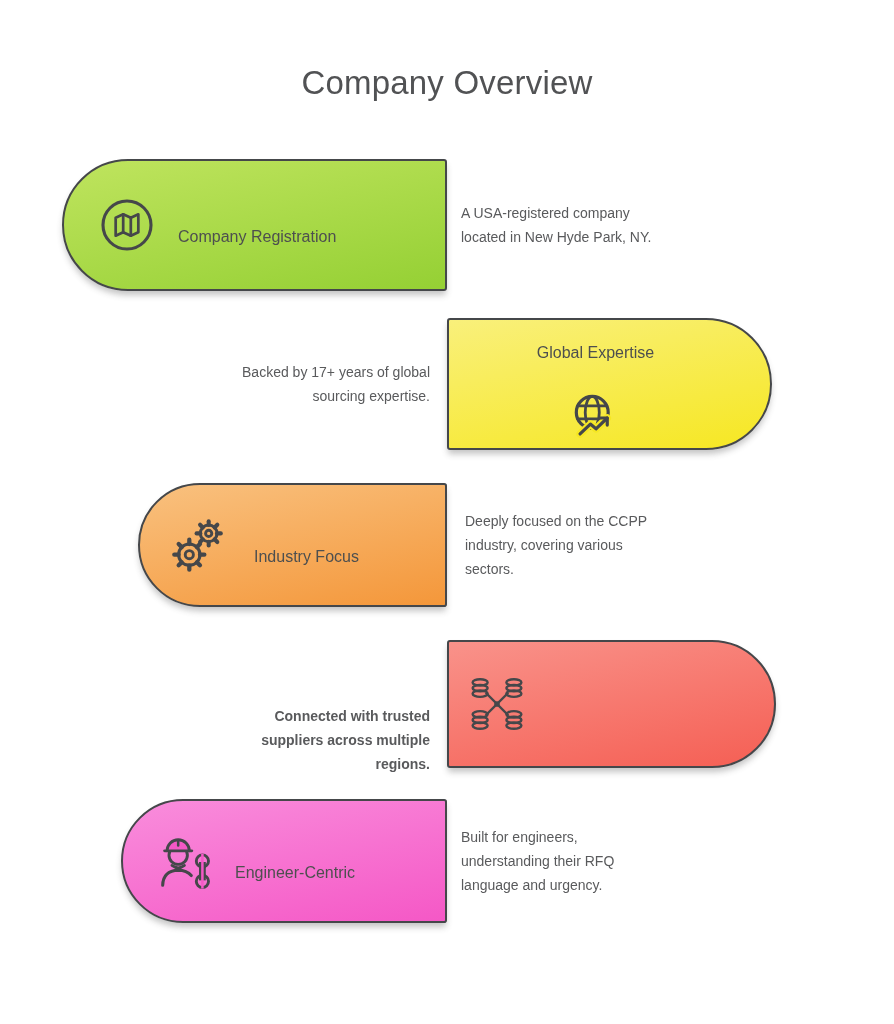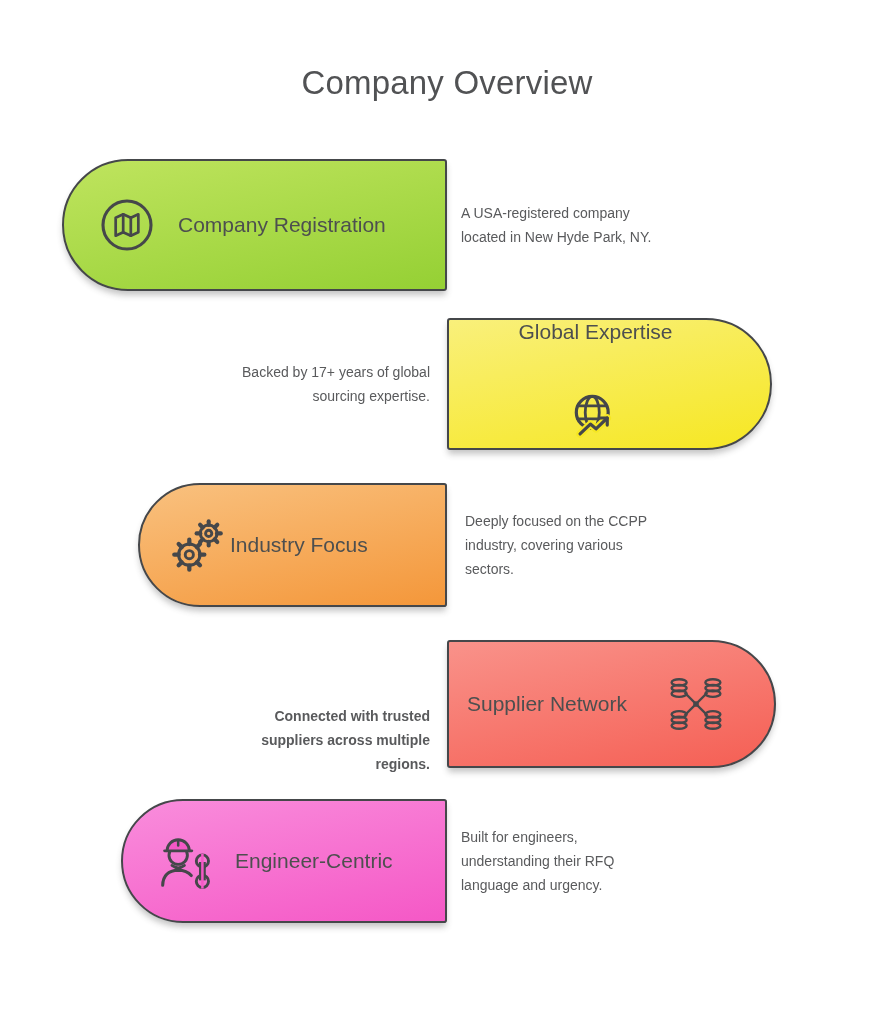--- a/index.html
+++ b/index.html
@@ -20,40 +20,41 @@
   .card {
     position:absolute;
     display:flex; align-items:center;
     border:2px solid var(--border-color,#45474a);
     box-sizing:border-box;
     box-shadow:0 5px 6px -1px rgba(60,60,60,0.3);
   }
   .card.round-left  { border-radius:66px 3px 3px 66px; }
   .card.round-right { border-radius:3px 66px 66px 3px; }
   .card-label {
-    font-size:21px; color:var(--label-color,#4d4f4f);
+    font-size:16px; color:var(--label-color,#4d4f4f);
     white-space:nowrap;
+    margin-top:24px;
   }
   .desc {
     position:absolute;
     display:flex; align-items:center;
     font-size:14px; line-height:24px;
     color:var(--desc-color,#595a5c);
     white-space:pre-line;
   }
   .desc.align-right { justify-content:flex-end; text-align:right; }
   .icon-wrap { flex:0 0 auto; display:flex; align-items:center; justify-content:center; }
   svg { display:block; }
 
   
   #card-0 { left:62px;  top:159px; width:385px; height:132px; padding-left:34px; gap:22px; }
   #desc-0 { left:461px; top:159px; width:260px; height:132px; }
   #card-1 { left:447px; top:318px; width:325px; height:132px; padding-left:18px; padding-right:46px; justify-content:space-between;flex-direction:column; }
   #desc-1 { left:160px; top:318px; width:270px; height:132px; }
-  #card-2 { left:138px; top:483px; width:309px; height:124px; padding-left:28px; }
+  #card-2 { left:138px; top:483px; width:309px; height:124px; padding-left:28px; gap:24px; }
   #desc-2 { left:465px; top:483px; width:250px; height:124px; }
   #card-3 { left:447px; top:640px; width:329px; height:128px; padding-left:18px; padding-right:48px; justify-content:space-between; }
   #desc-3 { left:205px; top:676px; width:225px; height:128px;font-weight:bold; }
   #card-4 { left:121px; top:799px; width:326px; height:124px; padding-left:30px; gap:20px; }
   #desc-4 { left:461px; top:799px; width:250px; height:124px; }
 </style>
 </head>
 <body>
 
 <div class="canvas">
@@ -118,21 +119,20 @@
         <line x1="48.1" y1="26.1" x2="50.9" y2="28.9" stroke-width="4.2"></line>
       </svg>
     </span>
     <span class="card-label">Industry Focus</span>
   </div>
   <div class="desc" id="desc-2">Deeply focused on the CCPP
 industry, covering various
 sectors.</div>
 
   <div class="card round-right" id="card-3" style="background: linear-gradient(168deg, rgb(249, 146, 138) 0%, rgb(245, 95, 84) 100%);">
-    <span class="card-label">Supplier Network</span>
     <span class="icon-wrap">
       <svg width="60" height="60" viewBox="0 0 64 64" fill="none" stroke="var(--icon-color)">
         <line x1="20" y1="20" x2="44" y2="44" stroke-width="2.6"></line>
         <line x1="44" y1="20" x2="20" y2="44" stroke-width="2.6"></line>
         <circle cx="32" cy="32" r="3" fill="var(--icon-color)" stroke="none"></circle>
 
         <g stroke-width="2.6">
           <ellipse cx="14" cy="9" rx="8" ry="3.4"></ellipse>
             <ellipse cx="14" cy="15" rx="8" ry="3.4"></ellipse>
             <ellipse cx="14" cy="21" rx="8" ry="3.4"></ellipse>

